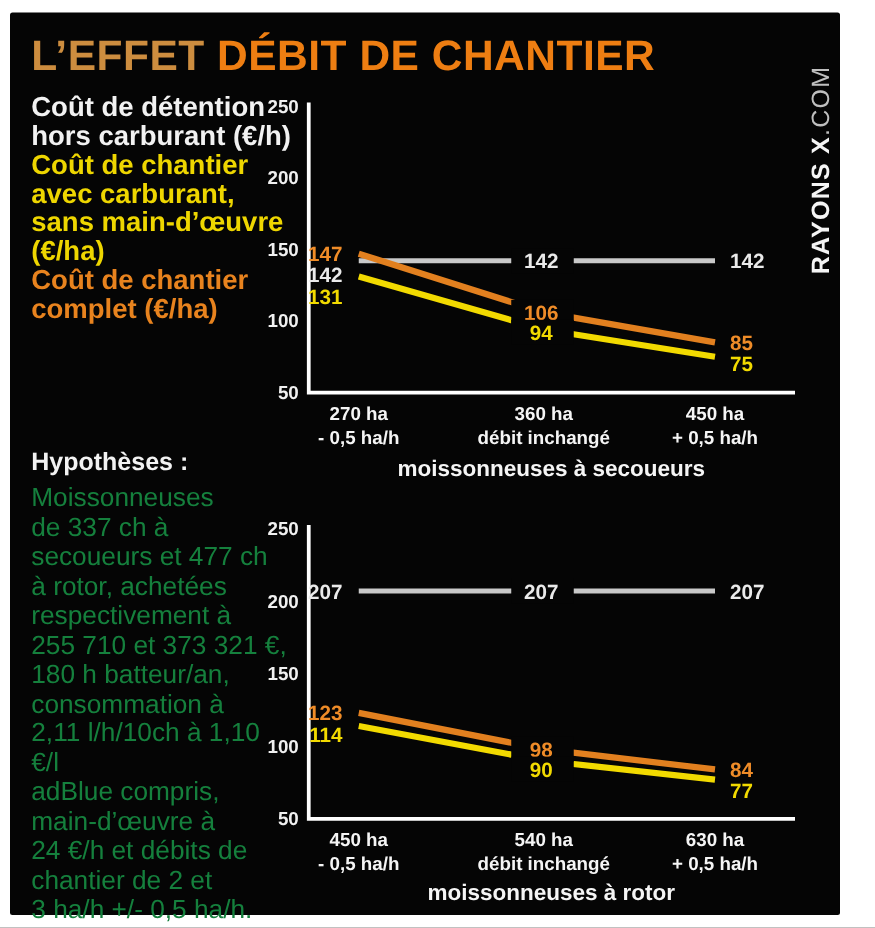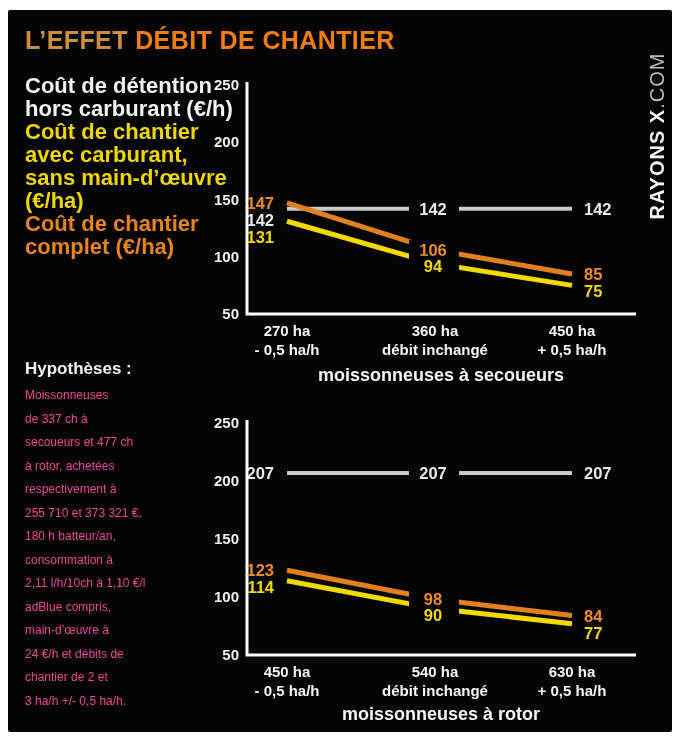--- a/index.html
+++ b/index.html
@@ -3,35 +3,35 @@
 <meta charset="utf-8">
 <style>
   html,body{margin:0;padding:0;}
   body{
     width:700px;height:742px;
     font-family:"Liberation Sans","DejaVu Sans",sans-serif;
     background:#ffffff;
   }
   .page{position:relative;width:700px;height:742px;background:#ffffff;overflow:hidden;}
   .panel{position:absolute;left:8px;top:10px;width:664px;height:722px;background:#050505;border-radius:2px;}
-  .title{position:absolute;left:25px;top:26px;font-size:25px;letter-spacing:.4px;white-space:nowrap;}
+  .title{position:absolute;left:25px;top:26px;font-size:34px;letter-spacing:.4px;white-space:nowrap;}
   .title .light{font-weight:600;}
   .title .bold{font-weight:800;}
   .brand{
     position:absolute;left:563px;top:124px;width:190px;height:24px;
     transform:rotate(-90deg);
     text-align:center;font-size:20px;letter-spacing:1px;white-space:nowrap;
   }
   .brand .bname{color:#f5f5f5;font-weight:800;}
   .brand .bsuffix{color:#bfbfbf;font-weight:400;}
   .legend{position:absolute;left:25px;top:74px;width:210px;}
   .legend .litem{font-size:22px;font-weight:700;line-height:23px;white-space:pre-line;}
   .hypo{position:absolute;left:25px;top:359px;width:208px;color:#f2f2f2;}
-  .hypo .htitle{font-size:17px;font-weight:700;margin-bottom:5px;}
-  .hypo .hbody{font-size:12px;font-weight:400;line-height:23.5px;white-space:pre-line;color:#ec4899;}
+  .hypo .htitle{font-size:20px;font-weight:700;margin-bottom:5px;}
+  .hypo .hbody{font-size:21px;font-weight:400;line-height:23.5px;white-space:pre-line;color:#15803d;}
   svg.chart{position:absolute;overflow:visible;}
   svg .ytick{font-family:"Liberation Sans","DejaVu Sans",sans-serif;font-size:15px;font-weight:600;fill:#f0f0f0;}
   svg .plabel{font-family:"Liberation Sans","DejaVu Sans",sans-serif;font-size:16.5px;font-weight:700;}
   svg .xlabel{font-family:"Liberation Sans","DejaVu Sans",sans-serif;font-size:15px;font-weight:600;fill:#f5f5f5;}
   svg .ctitle{font-family:"Liberation Sans","DejaVu Sans",sans-serif;font-size:18px;font-weight:700;fill:#f5f5f5;}
   svg .axis{stroke:#ffffff;stroke-width:3;fill:none;}
 </style>
 </head>
 <body>
 

